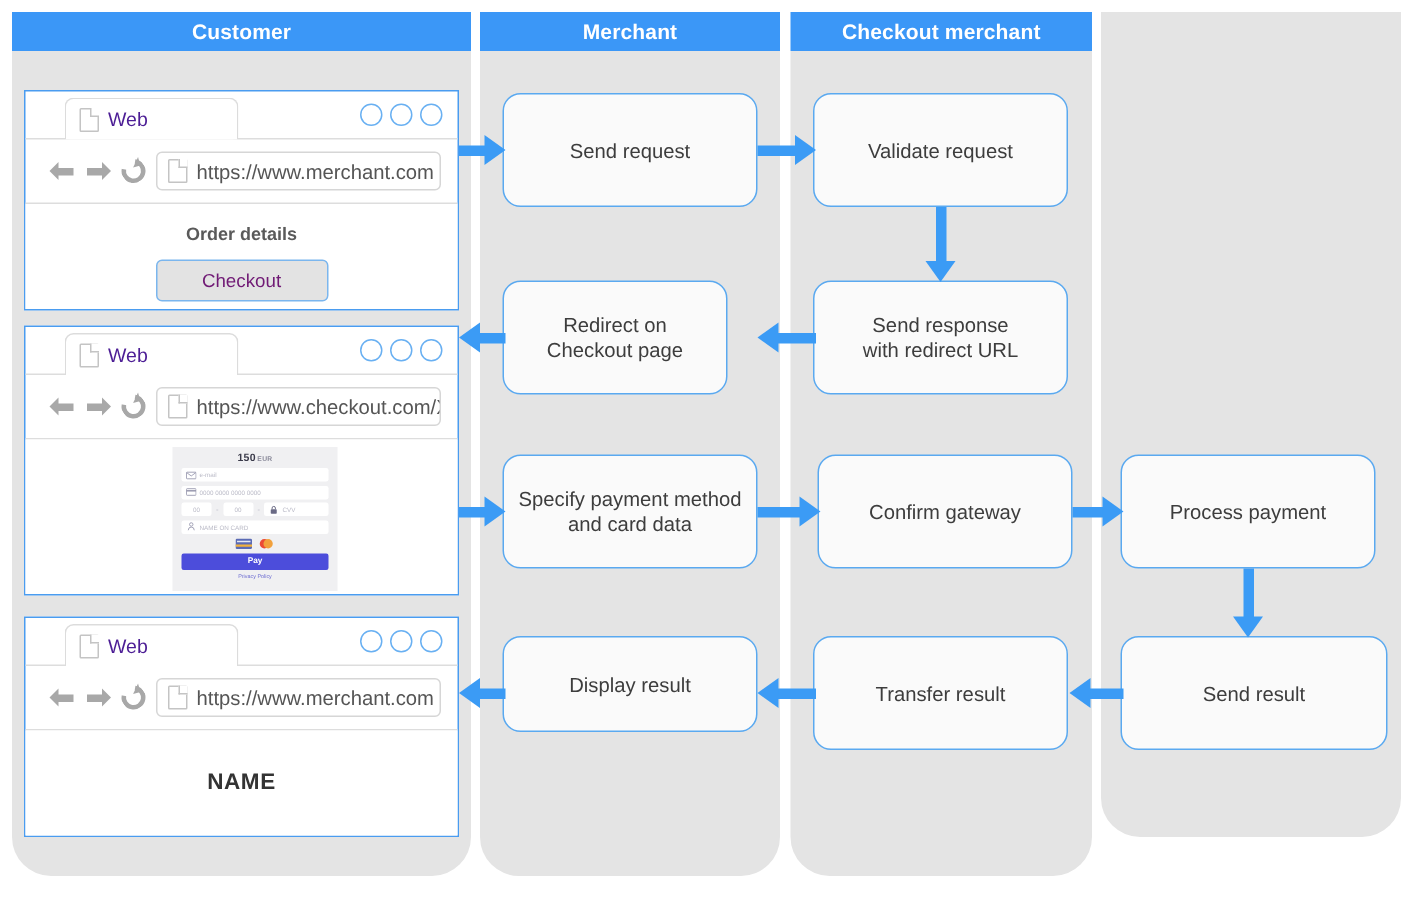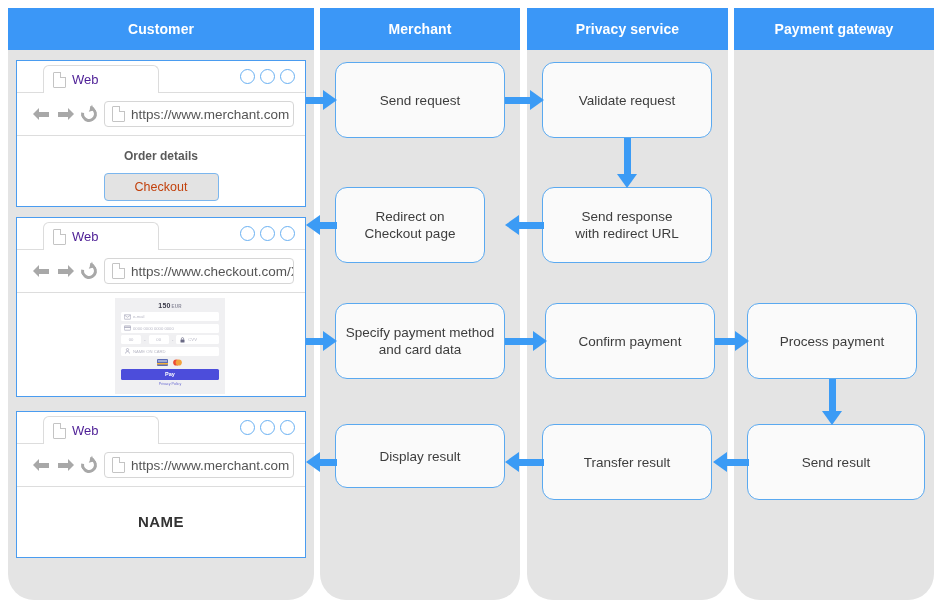--- a/index.html
+++ b/index.html
@@ -9,21 +9,21 @@
     font-family:"Liberation Sans", sans-serif;
     overflow:hidden;
     position:relative;
   }
 
   .canvas{position:absolute;left:0;top:0;width:942px;height:608px;}
 
   
   .lane{position:absolute;top:8px;}
   .lane-head{
-    height:42px;background:#3b97f7;color:#ffffff;
+    height:26px;background:#3b97f7;color:#ffffff;
     display:flex;align-items:center;justify-content:center;
     font-size:14px;font-weight:bold;letter-spacing:.1px;
   }
   .lane-body{
     background:#e4e4e4;
     border-bottom-left-radius:26px;border-bottom-right-radius:26px;
   }
 
   .lane-customer{left:8px;width:306px;}
   .lane-merchant{left:320px;width:200px;}
@@ -160,21 +160,21 @@
   }
 
   .order-title{
     text-align:center;font-size:12px;font-weight:bold;color:#5a5a5a;
     padding-top:13px;
   }
   .checkout-btn{
     margin:10px auto 13px;width:113px;height:26px;
     background:#e3e3e3;border:1px solid #7bb6ee;border-radius:4px;
     display:flex;align-items:center;justify-content:center;
-    font-size:12.5px;color:#c2410c;
+    font-size:12.5px;color:#701a75;
   }
   .paid-text{
     text-align:center;font-size:15px;font-weight:bold;color:#333333;
     padding-top:26px;letter-spacing:.4px;
   }
 
   
   .paywidget{
     position:absolute;left:98px;top:5px;
     width:110px;height:96px;
@@ -214,25 +214,24 @@
 
   <div class="lane lane-customer">
     <div class="lane-head">Customer</div>
     <div class="lane-body"></div>
   </div>
   <div class="lane lane-merchant">
     <div class="lane-head">Merchant</div>
     <div class="lane-body"></div>
   </div>
   <div class="lane lane-checkout">
-    <div class="lane-head">Privacy service</div>
+    <div class="lane-head">Checkout merchant</div>
     <div class="lane-body"></div>
   </div>
   <div class="lane lane-gateway">
-    <div class="lane-head">Payment gateway</div>
     <div class="lane-body"></div>
   </div>
 
   <div class="browser" style="left:16px;top:60px;width:290px;height:147px;">
     <div class="br-tabbar">
       <div class="br-tab">
         <span class="doc-ico"></span>
         <span>Web</span>
       </div>
       <div class="dot-group">
@@ -394,21 +393,21 @@
   <div class="pbox" style="left:335px;top:62px;width:170px;height:76px;">Send request</div>
 
   <div class="pbox" style="left:542px;top:62px;width:170px;height:76px;">Validate request</div>
 
   <div class="pbox" style="left:335px;top:187px;width:150px;height:76px;">Redirect on<br>Checkout page</div>
 
   <div class="pbox" style="left:542px;top:187px;width:170px;height:76px;">Send response<br>with redirect URL</div>
 
   <div class="pbox" style="left:335px;top:303px;width:170px;height:76px;">Specify payment method<br>and card data</div>
 
-  <div class="pbox" style="left:545px;top:303px;width:170px;height:76px;">Confirm payment</div>
+  <div class="pbox" style="left:545px;top:303px;width:170px;height:76px;">Confirm gateway</div>
 
   <div class="pbox" style="left:747px;top:303px;width:170px;height:76px;">Process payment</div>
 
   <div class="pbox" style="left:335px;top:424px;width:170px;height:64px;">Display result</div>
 
   <div class="pbox" style="left:542px;top:424px;width:170px;height:76px;">Transfer result</div>
 
   <div class="pbox" style="left:747px;top:424px;width:178px;height:76px;">Send result</div>
 
   <div class="arrow arrow-right" style="left:306px;top:90px;width:31px;height:20px;">

